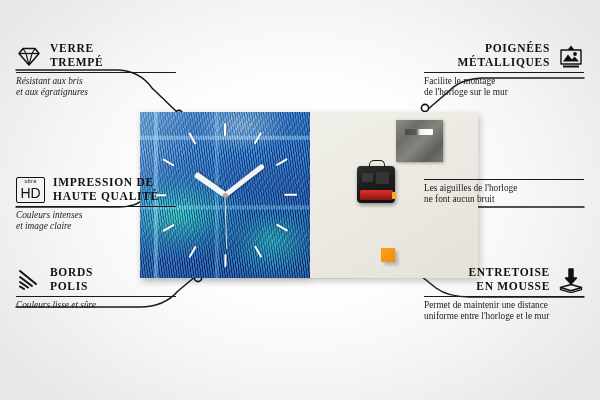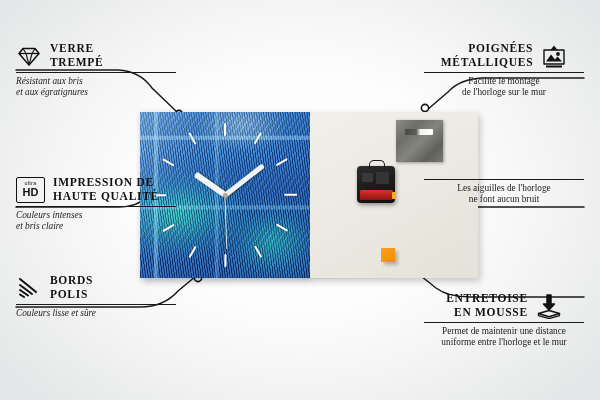--- a/index.html
+++ b/index.html
@@ -201,21 +201,21 @@
   }
 
   
   .callout { position: absolute; }
   .callout .head {
     display: flex;
     align-items: center;
     gap: 8px;
   }
   .callout.left .head { justify-content: flex-start; }
-  .callout.right .head { justify-content: center; }
+  .callout.right .head { justify-content: flex-end; }
   .callout .title {
     font-size: 11.5px;
     font-weight: bold;
     letter-spacing: 0.7px;
     line-height: 13.5px;
     color: #111111;
     text-transform: uppercase;
     white-space: pre-line;
   }
   .callout.left .title { text-align: left; }
@@ -225,21 +225,21 @@
     background: #1a1a1a;
     margin: 3px 0 3px 0;
   }
   .callout .desc {
     font-size: 9.3px;
     line-height: 11px;
     color: #1a1a1a;
     white-space: pre-line;
   }
   .callout.left .desc { text-align: left; font-style: italic; }
-  .callout.right .desc { text-align: center; }
+  .callout.right .desc { text-align: left; }
   .icon {
     flex: 0 0 auto;
     width: 26px;
     height: 26px;
     display: block;
   }
   .icon svg { display: block; }
 
   .hd-badge {
     flex: 0 0 auto;
@@ -248,21 +248,21 @@
     border: 1.6px solid #111;
     border-radius: 2px;
     display: flex;
     flex-direction: column;
     align-items: center;
     justify-content: center;
     line-height: 1;
     font-family: "Liberation Sans", sans-serif;
   }
   .hd-badge .u { font-size: 5.4px; letter-spacing: 0.3px; color:#111; }
-  .hd-badge .h { font-size: 11px; font-weight: bold; color:#111; margin-top: 1px; }
+  .hd-badge .h { font-size: 14px; font-weight: normal; color:#111; margin-top: 1px; }
 
   
   #leaders {
     position: absolute;
     left: 0; top: 0;
     width: 600px; height: 400px;
     pointer-events: none;
   }
 </style>
 </head>
@@ -349,24 +349,24 @@
     <div class="head">
       <span class="hd-badge">
         <span class="u">ultra</span>
         <span class="h">HD</span>
       </span>
       <span class="title">IMPRESSION DE
 HAUTE QUALITÉ</span>
     </div>
     <div class="rule" style="width:160px;"></div>
     <div class="desc">Couleurs intenses
-et bris claire</div>
-  </div>
-
-  <div class="callout left" style="left:16px; top:274px; width:160px;">
+et image claire</div>
+  </div>
+
+  <div class="callout left" style="left:16px; top:266px; width:160px;">
     <div class="head">
       <span class="icon">
         <svg viewBox="0 0 26 26" width="26" height="26" fill="none" stroke="#111" stroke-linecap="round">
           <path d="M4 4 L20 17" stroke-width="2"></path>
           <path d="M4 10 L16 19" stroke-width="2"></path>
           <path d="M4 15 L12 20.5" stroke-width="2"></path>
           <path d="M4 19.5 L8 22" stroke-width="2"></path>
         </svg>
       </span>
       <span class="title">BORDS
@@ -394,21 +394,21 @@
     <div class="desc">Facilite le montage
 de l'horloge sur le mur</div>
   </div>
 
   <div class="callout right" style="left:424px; top:176px; width:160px;">
     <div class="rule" style="width:160px;"></div>
     <div class="desc">Les aiguilles de l'horloge
 ne font aucun bruit</div>
   </div>
 
-  <div class="callout right" style="left:424px; top:292px; width:160px;">
+  <div class="callout right" style="left:424px; top:266px; width:160px;">
     <div class="head">
       <span class="title">ENTRETOISE
 EN MOUSSE</span>
       <span class="icon">
         <svg viewBox="0 0 26 26" width="26" height="26" fill="none" stroke="#111" stroke-width="1.5" stroke-linejoin="round">
           <path d="M11 2 L15 2 L15 11 L18.5 11 L13 17 L7.5 11 L11 11 Z" fill="#111" stroke="#111"></path>
           <path d="M13 17.5 L23.5 20.5 L13 23.8 L2.5 20.5 Z"></path>
           <path d="M2.5 20.5 L2.5 22.6 L13 25.6 L23.5 22.6 L23.5 20.5" stroke-width="1.3"></path>
         </svg>
       </span>

